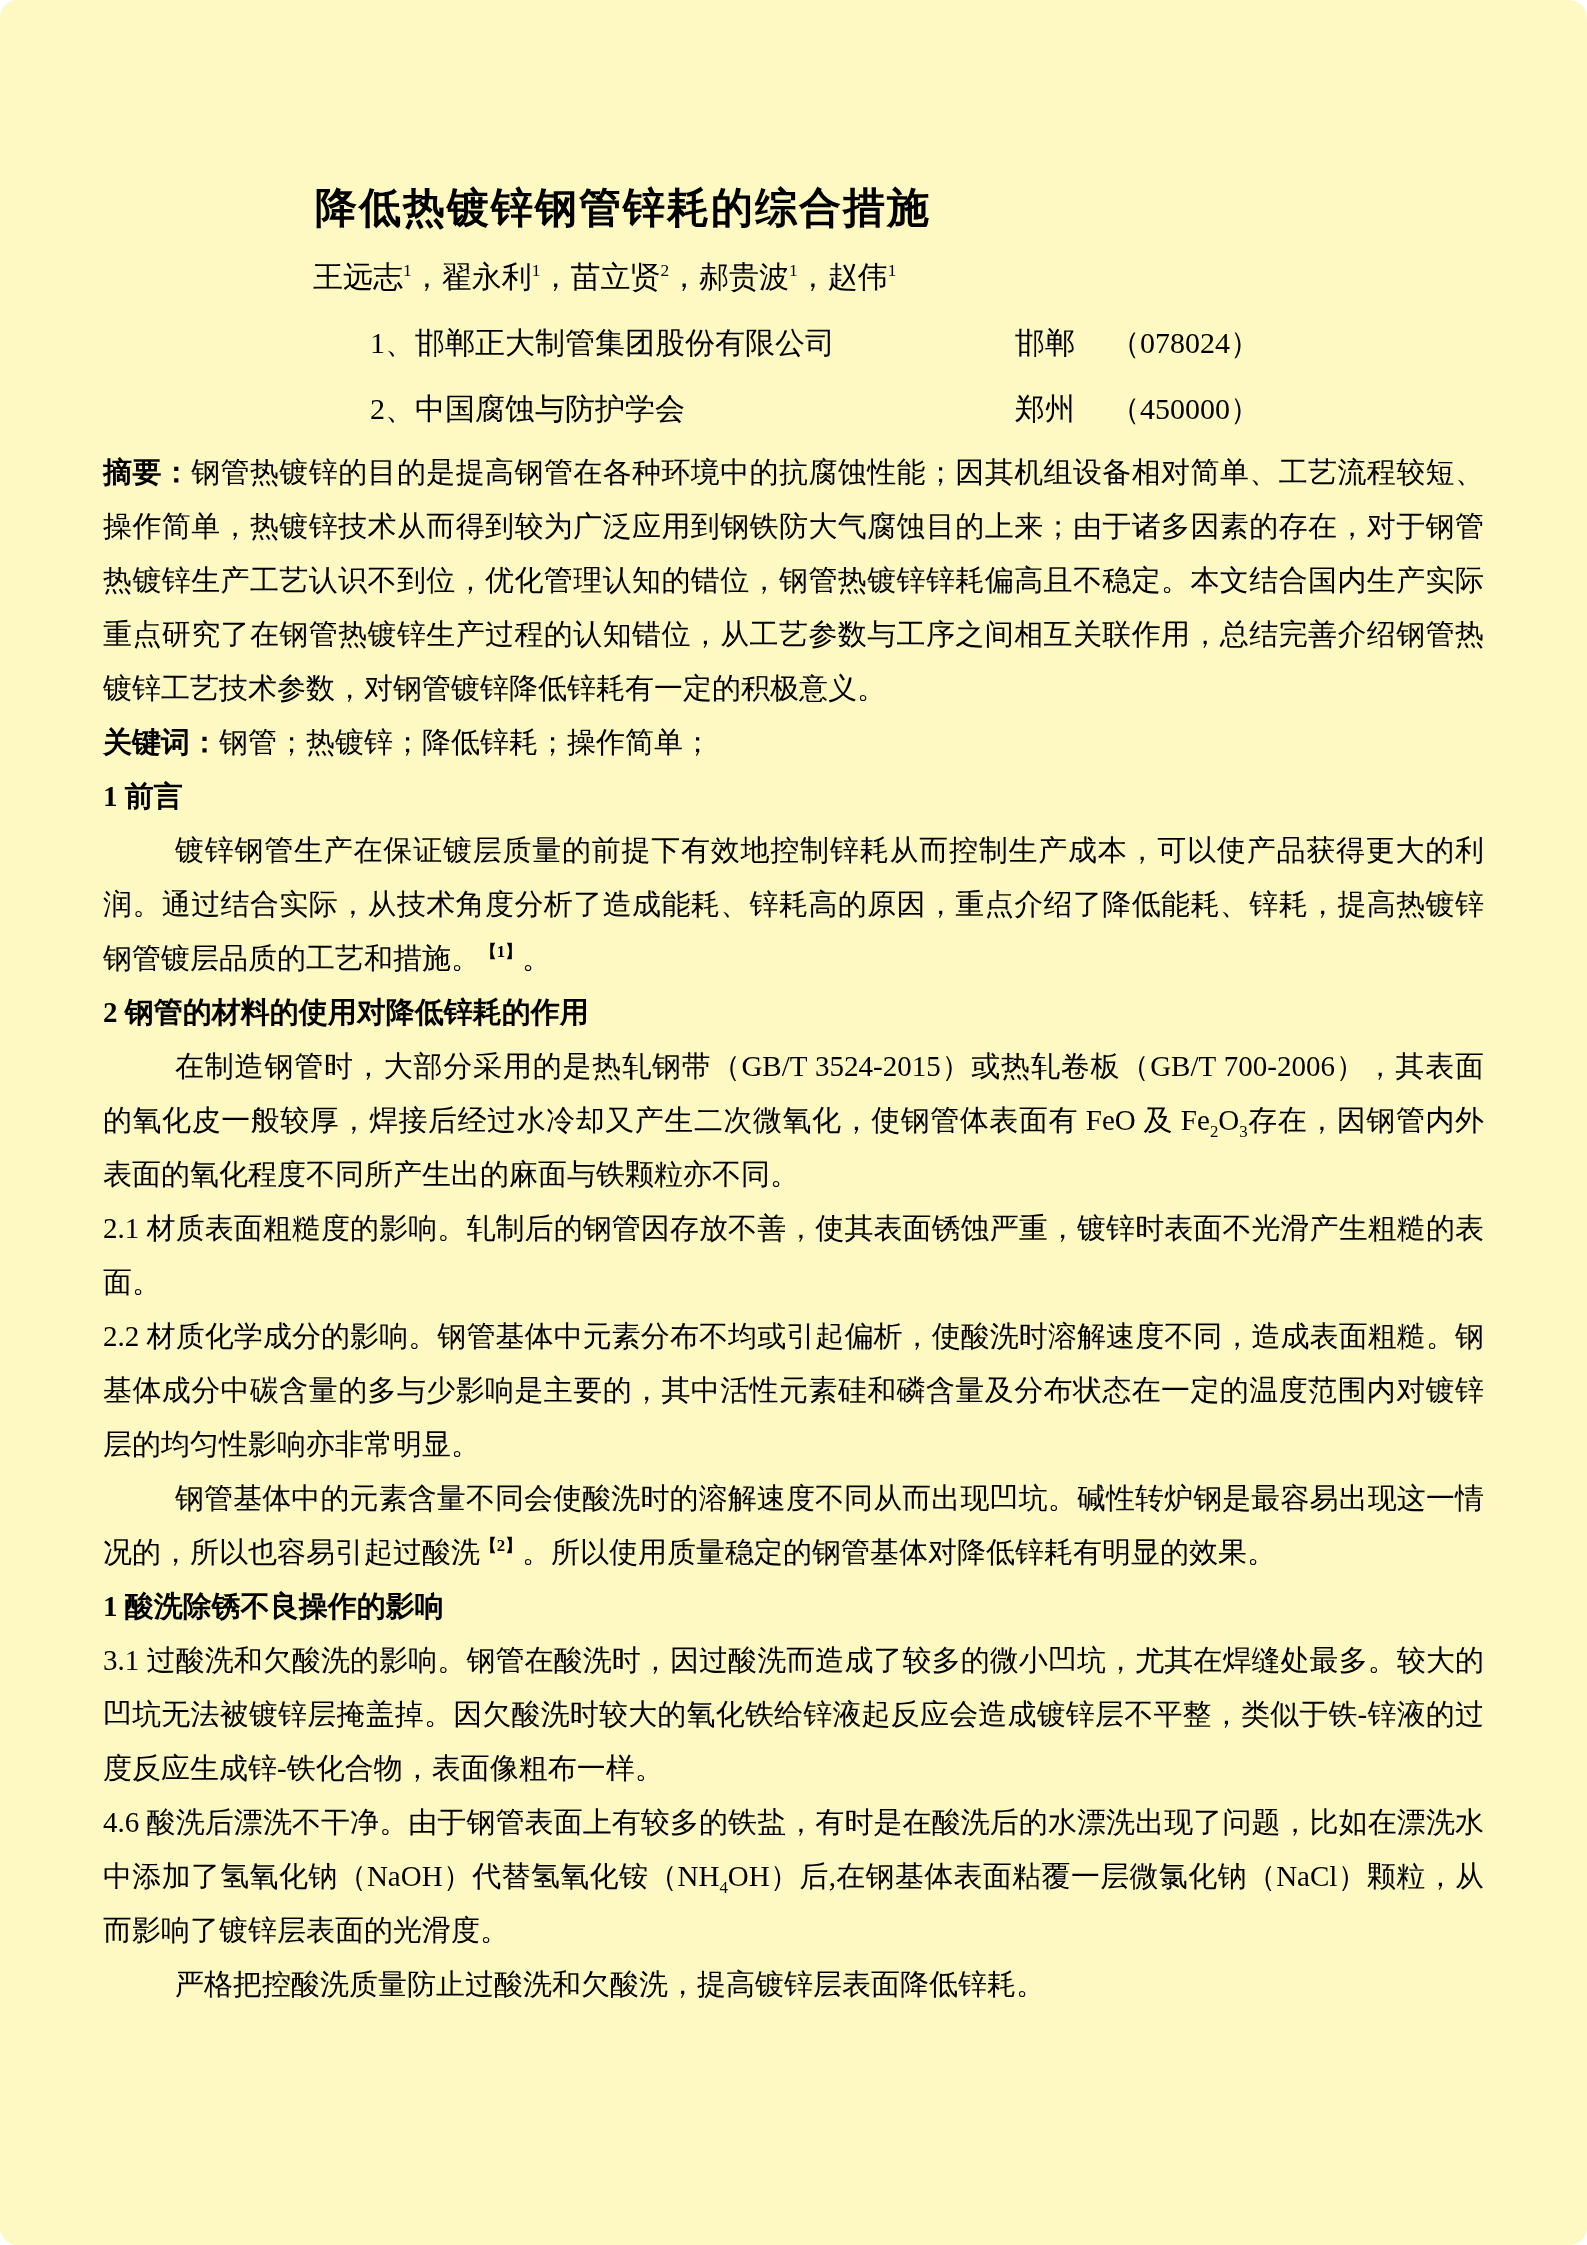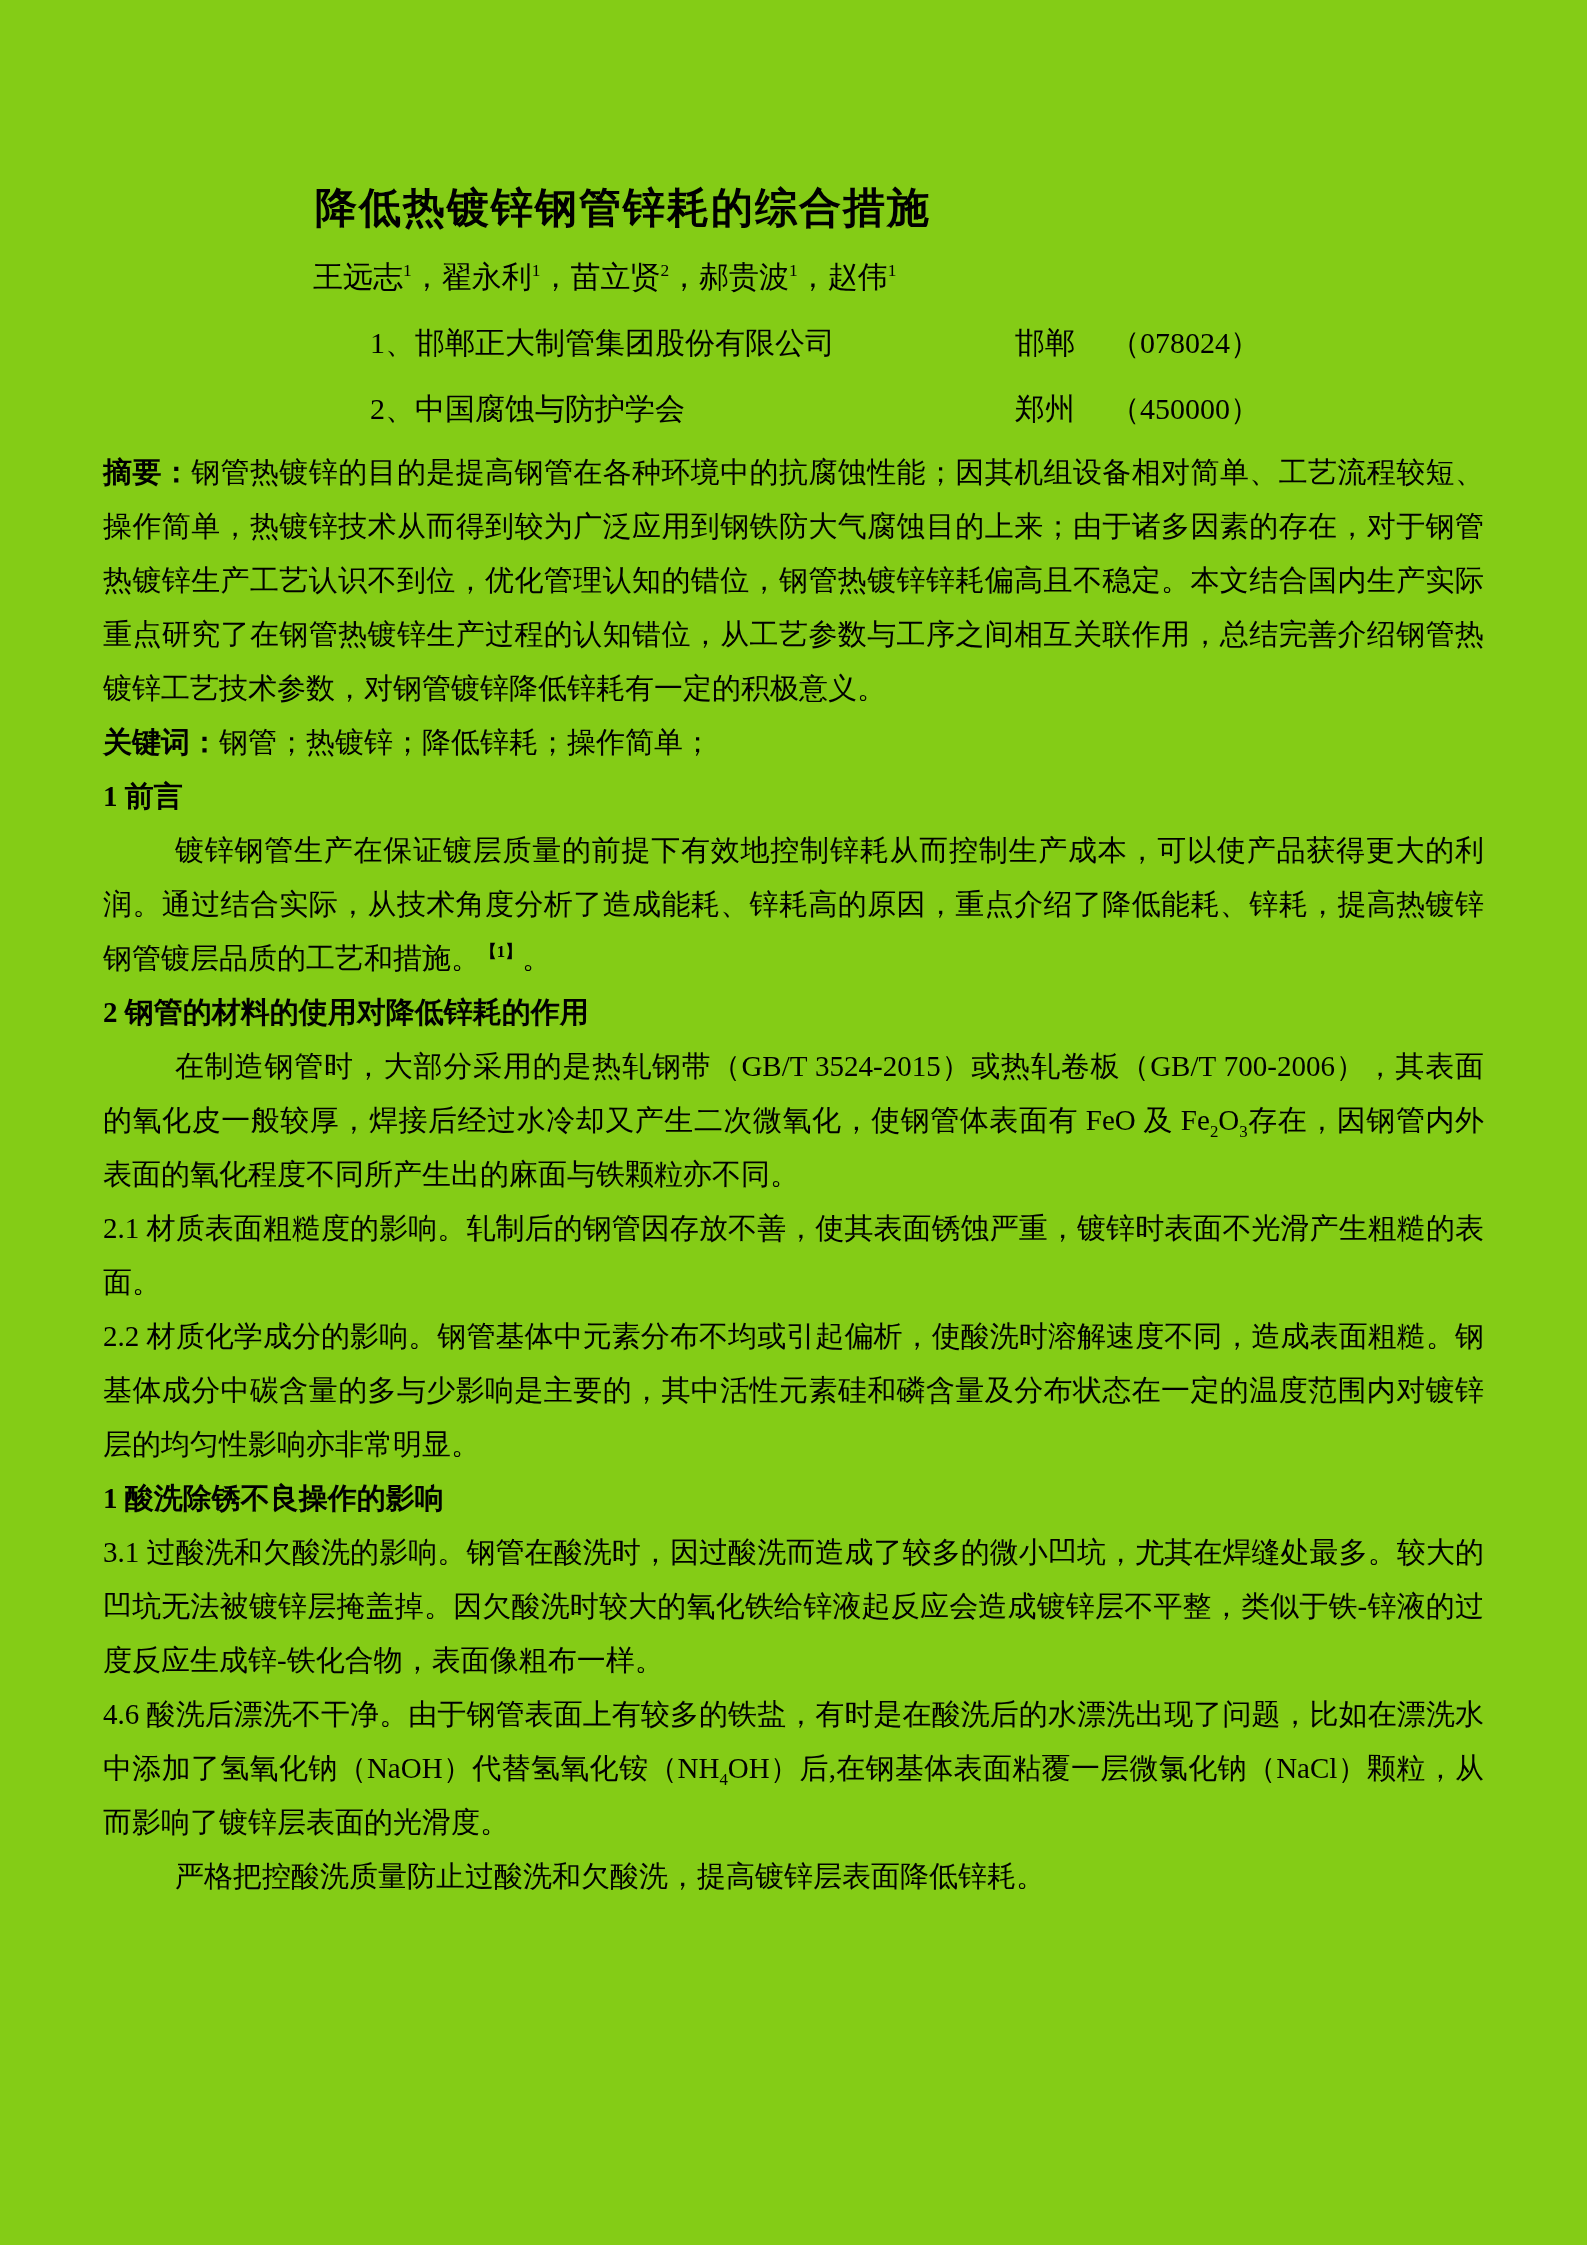--- a/index.html
+++ b/index.html
@@ -1,23 +1,24 @@
 <!DOCTYPE html>
 <html><head>
   <meta charset="utf-8">
   <style>
     html, body { margin: 0; padding: 0; background: #ffffff; }
     .page {
       position: relative;
       width: 1587px;
       height: 2245px;
-      background: #84cc16;
+      background: #fef9c3;
       color: #000000;
       font-family: "Liberation Serif", "DejaVu Serif", serif;
       overflow: hidden;
+      border-radius: 18px;
     }
     .content {
       position: absolute;
       left: 103px;
       top: 0;
       width: 1381px;
     }
     .title {
       margin: 185px 0 0 212px;
       font-size: 42px;
@@ -83,20 +84,21 @@
       <p class="indent"><span>镀锌钢管生产在保证镀层质量的前提下有效地控制锌耗从而控制生产成本，可以使产品获得更大的利润。通过结合实际，从技术角度分析了造成能耗、锌耗高的原因，重点介绍了降低能耗、锌耗，提高热镀锌钢管镀层品质的工艺和措施。</span><sup class="ref">【1】</sup><span>。</span></p>
 
       <p class="b">2 钢管的材料的使用对降低锌耗的作用</p>
 
       <p class="indent"><span>在制造钢管时，大部分采用的是热轧钢带（GB/T 3524-2015）或热轧卷板（GB/T 700-2006），其表面的氧化皮一般较厚，焊接后经过水冷却又产生二次微氧化，使钢管体表面有 FeO 及 Fe</span><sub>2</sub><span>O</span><sub>3</sub><span>存在，因钢管内外表面的氧化程度不同所产生出的麻面与铁颗粒亦不同。</span></p>
 
       <p>2.1 材质表面粗糙度的影响。轧制后的钢管因存放不善，使其表面锈蚀严重，镀锌时表面不光滑产生粗糙的表面。</p>
 
       <p>2.2 材质化学成分的影响。钢管基体中元素分布不均或引起偏析，使酸洗时溶解速度不同，造成表面粗糙。钢基体成分中碳含量的多与少影响是主要的，其中活性元素硅和磷含量及分布状态在一定的温度范围内对镀锌层的均匀性影响亦非常明显。</p>
 
+      <p class="indent"><span>钢管基体中的元素含量不同会使酸洗时的溶解速度不同从而出现凹坑。碱性转炉钢是最容易出现这一情况的，所以也容易引起过酸洗</span><sup class="ref">【2】</sup><span>。所以使用质量稳定的钢管基体对降低锌耗有明显的效果。</span></p>
 
       <p class="b">1 酸洗除锈不良操作的影响</p>
 
       <p>3.1 过酸洗和欠酸洗的影响。钢管在酸洗时，因过酸洗而造成了较多的微小凹坑，尤其在焊缝处最多。较大的凹坑无法被镀锌层掩盖掉。因欠酸洗时较大的氧化铁给锌液起反应会造成镀锌层不平整，类似于铁-锌液的过度反应生成锌-铁化合物，表面像粗布一样。</p>
 
       <p><span>4.6 酸洗后漂洗不干净。由于钢管表面上有较多的铁盐，有时是在酸洗后的水漂洗出现了问题，比如在漂洗水中添加了氢氧化钠（NaOH）代替氢氧化铵（NH</span><sub>4</sub><span>OH）后,在钢基体表面粘覆一层微氯化钠（NaCl）颗粒，从而影响了镀锌层表面的光滑度。</span></p>
 
       <p class="indent">严格把控酸洗质量防止过酸洗和欠酸洗，提高镀锌层表面降低锌耗。</p>
 
     </div>

